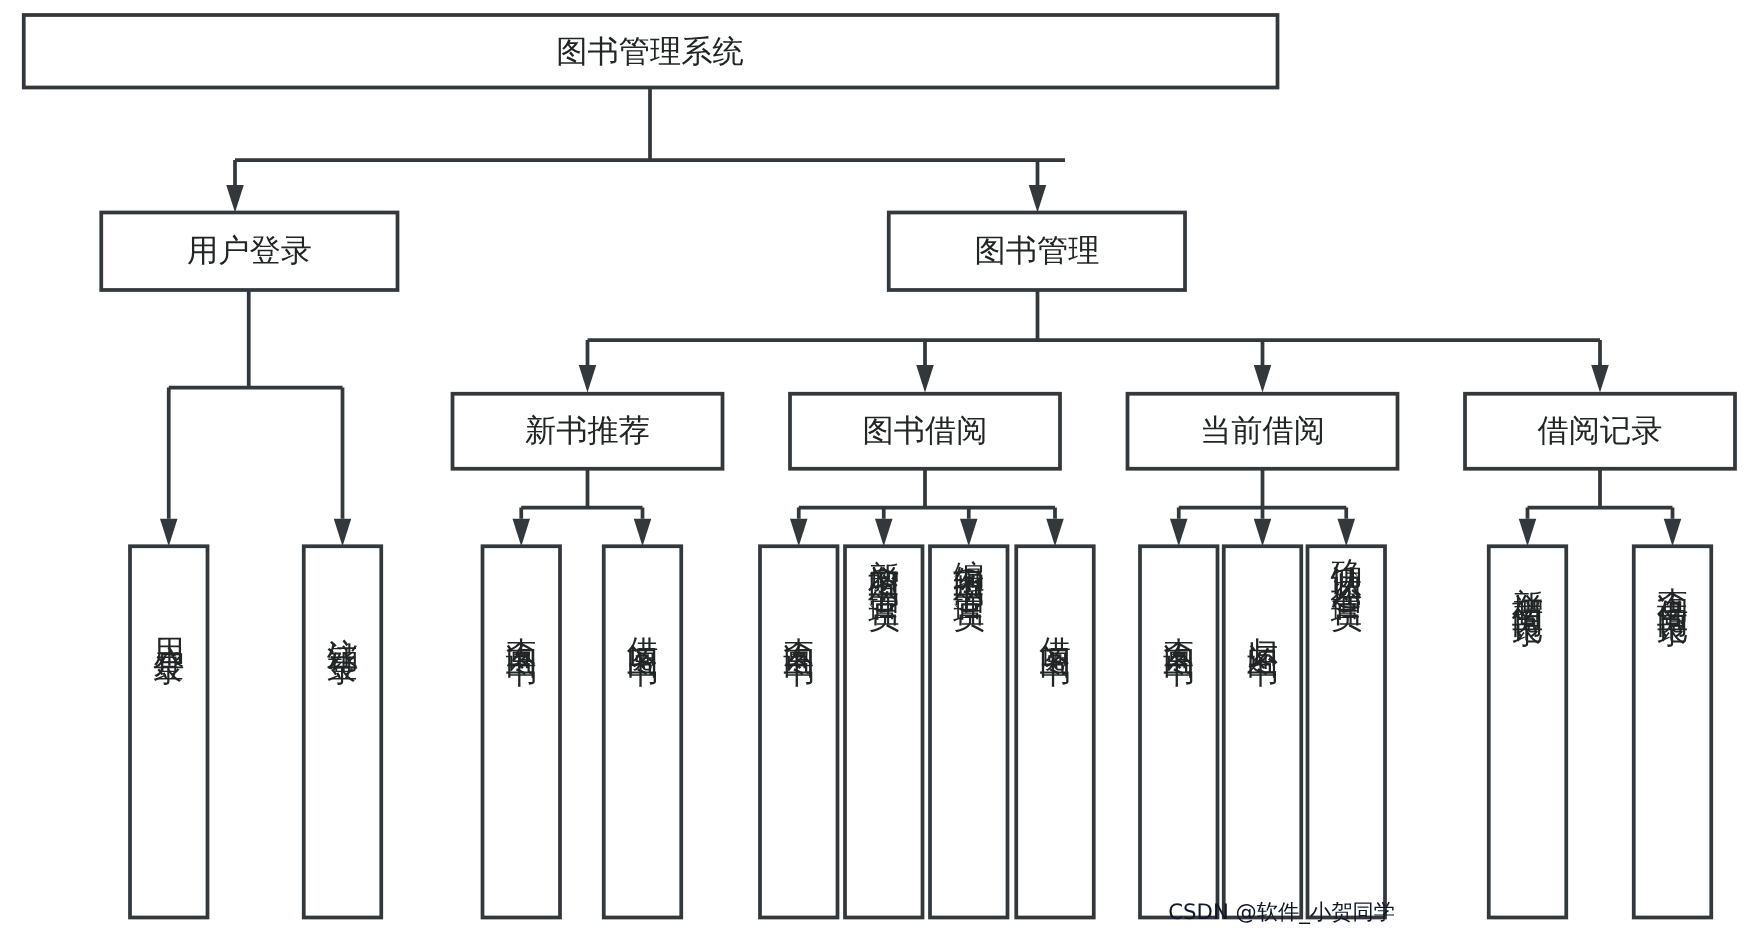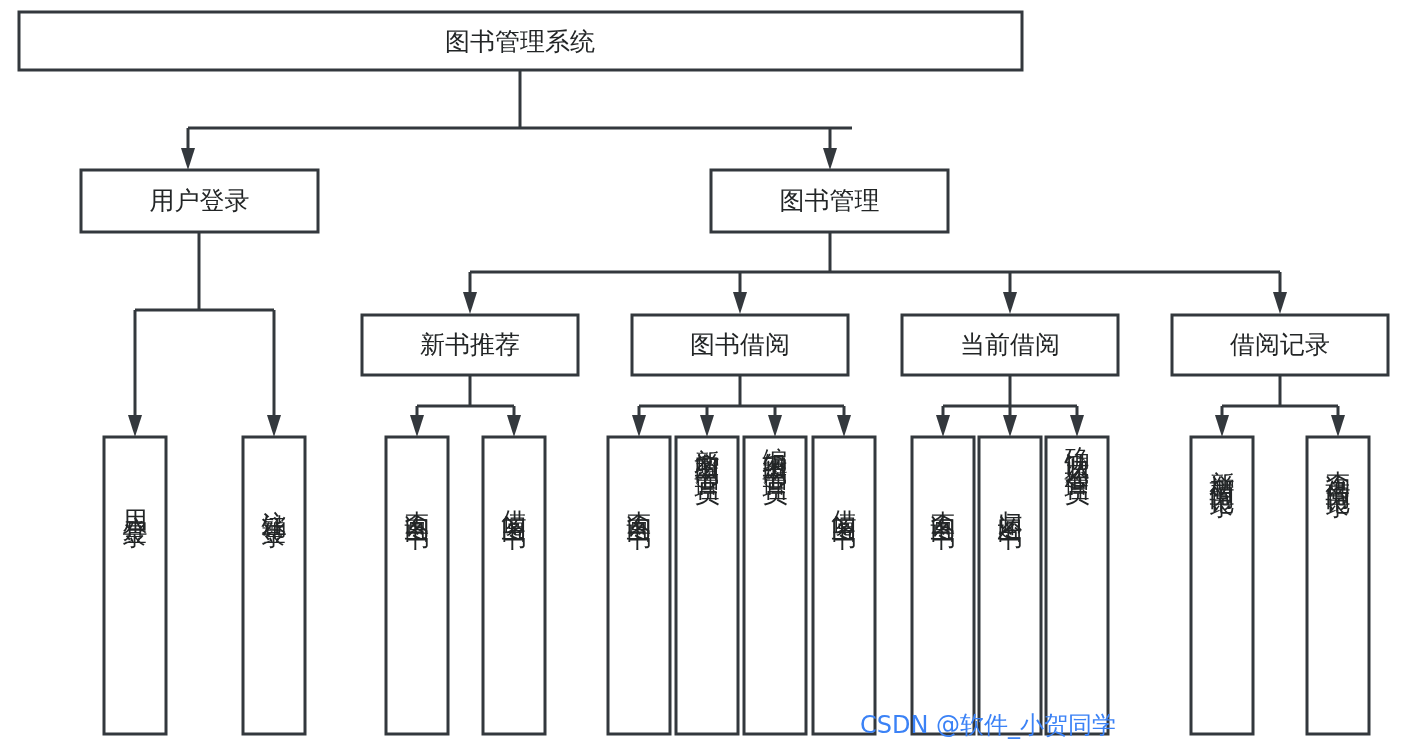--- a/index.html
+++ b/index.html
@@ -55,22 +55,22 @@
   }
   .arrow-head {
     fill: #33383d;
     stroke: none;
   }
   .watermark {
     position: absolute;
     right: 10px;
     bottom: 6px;
     font-family: "DejaVu Sans", "Liberation Sans", sans-serif;
-    font-size: 24px;
-    color: #3b82f6;
+    font-size: 17px;
+    color: #0f172a;
     white-space: nowrap;
     user-select: none;
   }
 </style>
 </head>
 <body>
 
 <div id="diagram-root">
 
   <svg class="flow" viewBox="0 0 1405 747" xmlns="http://www.w3.org/2000/svg">

